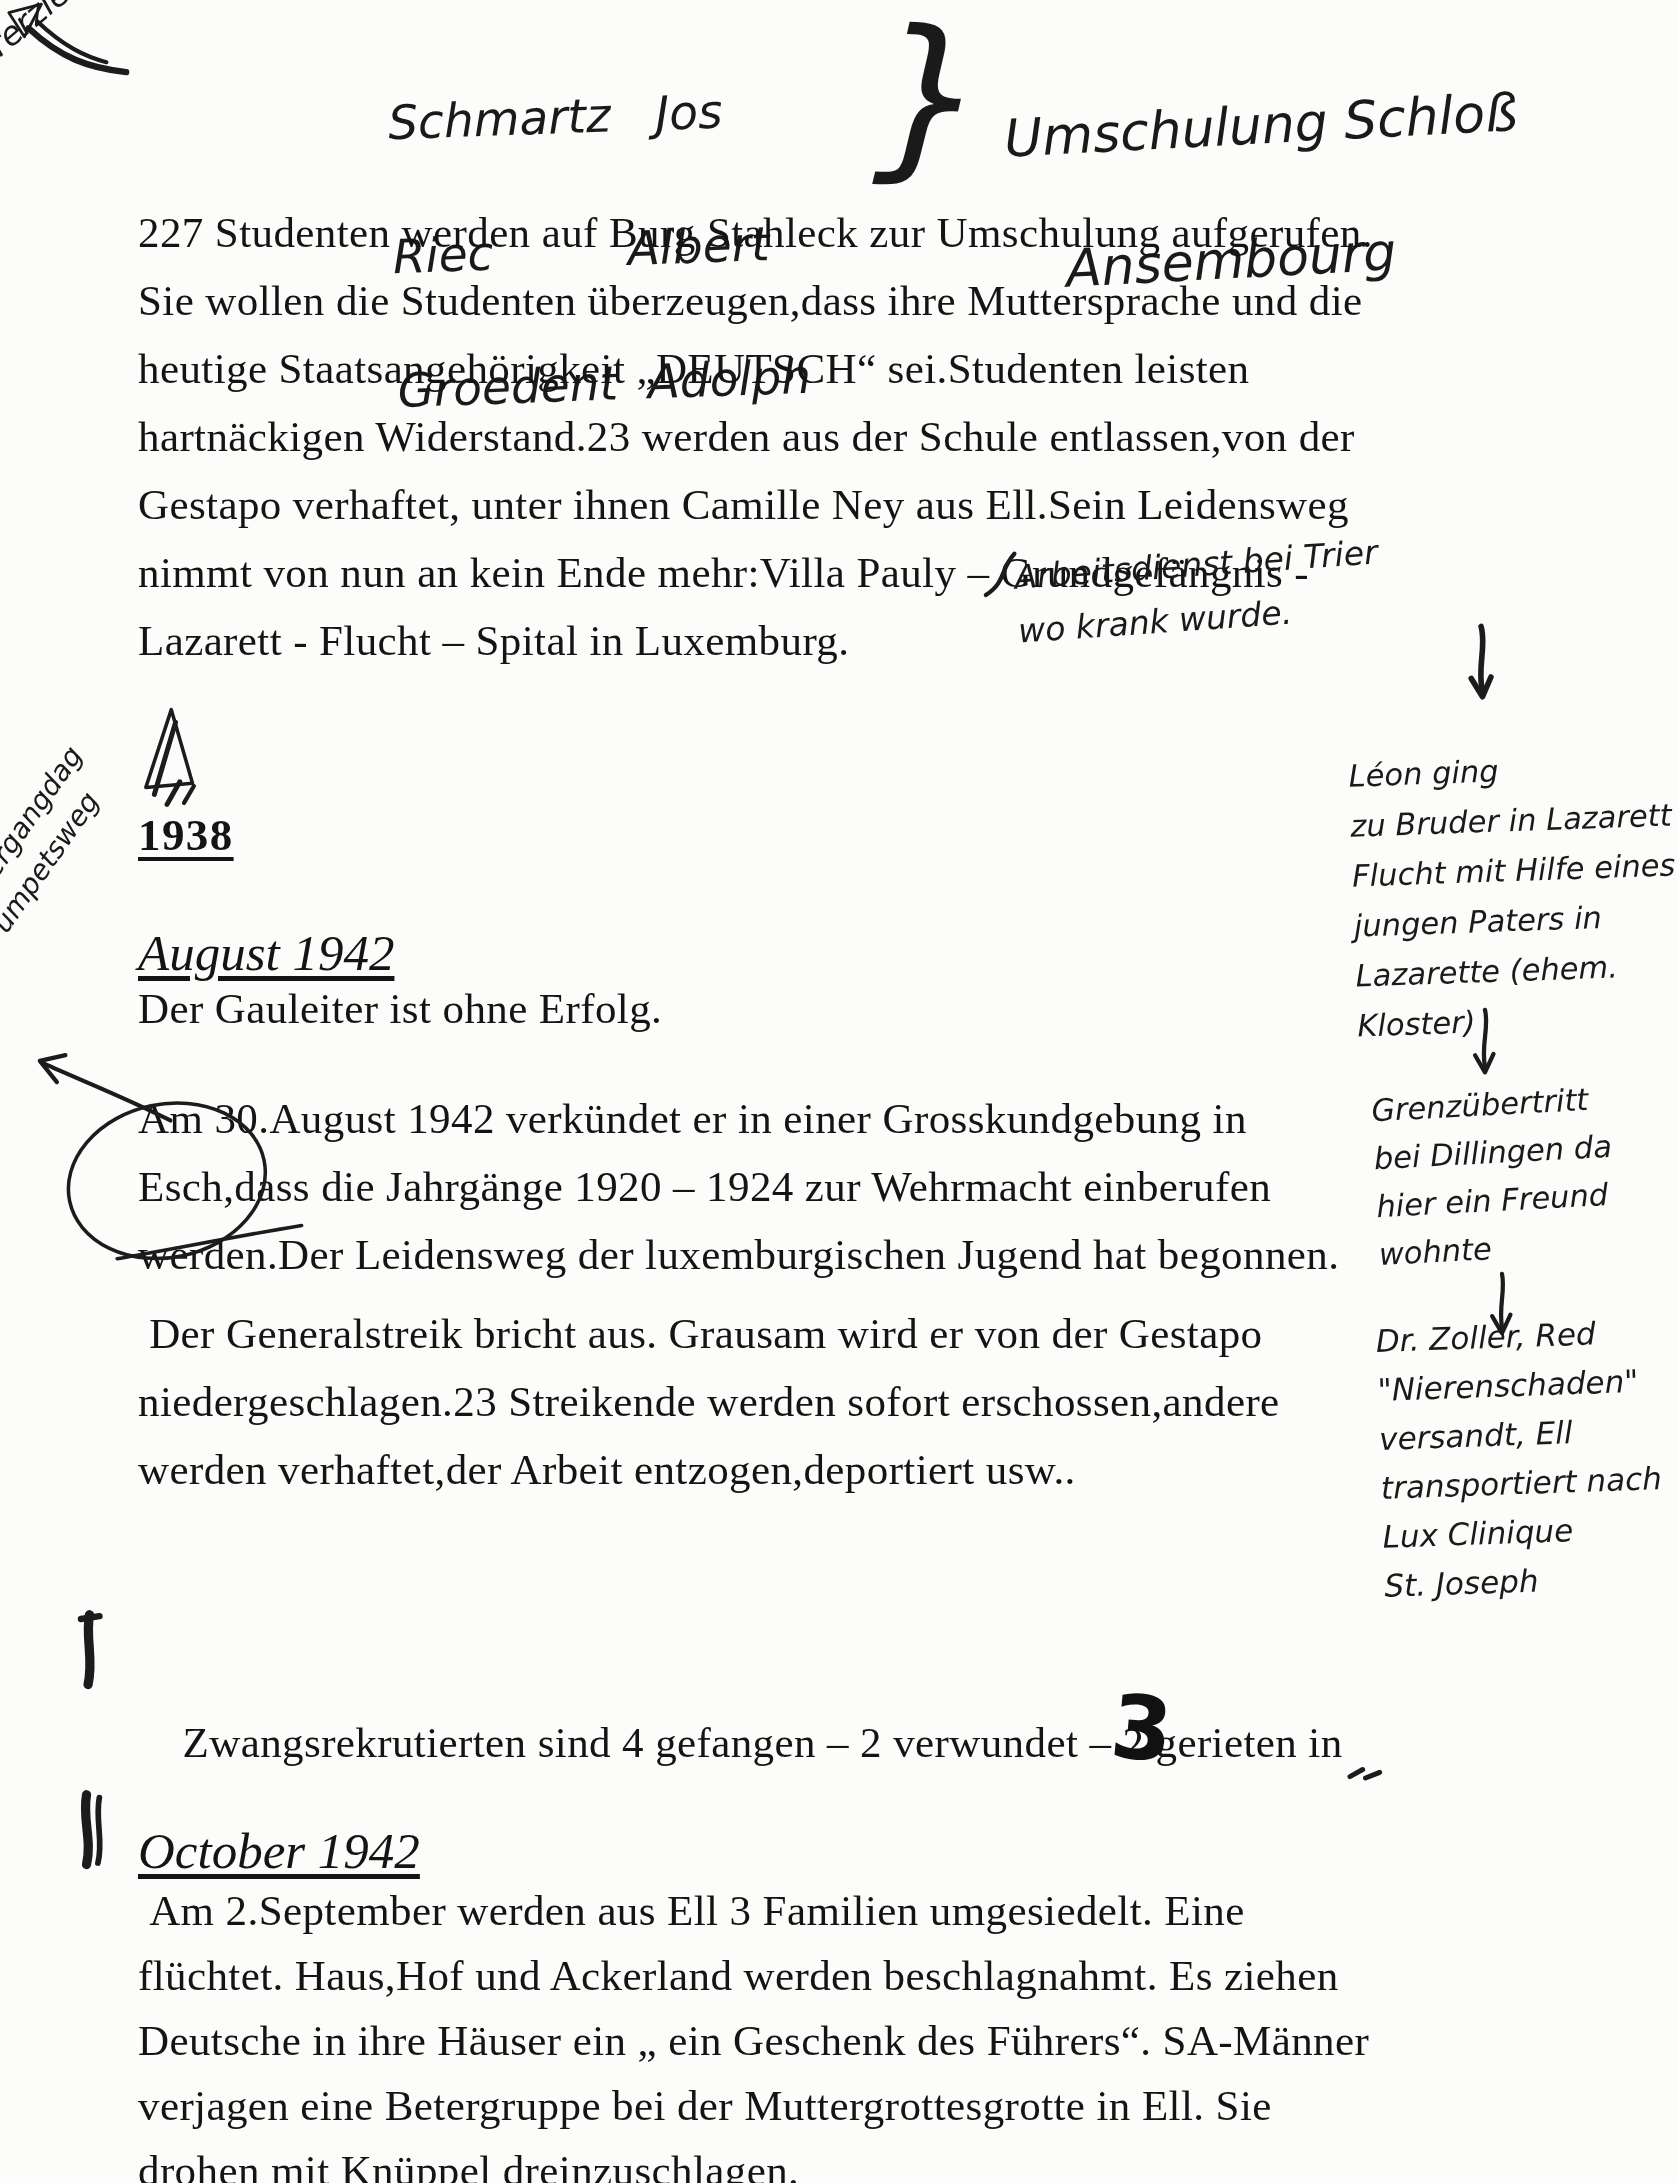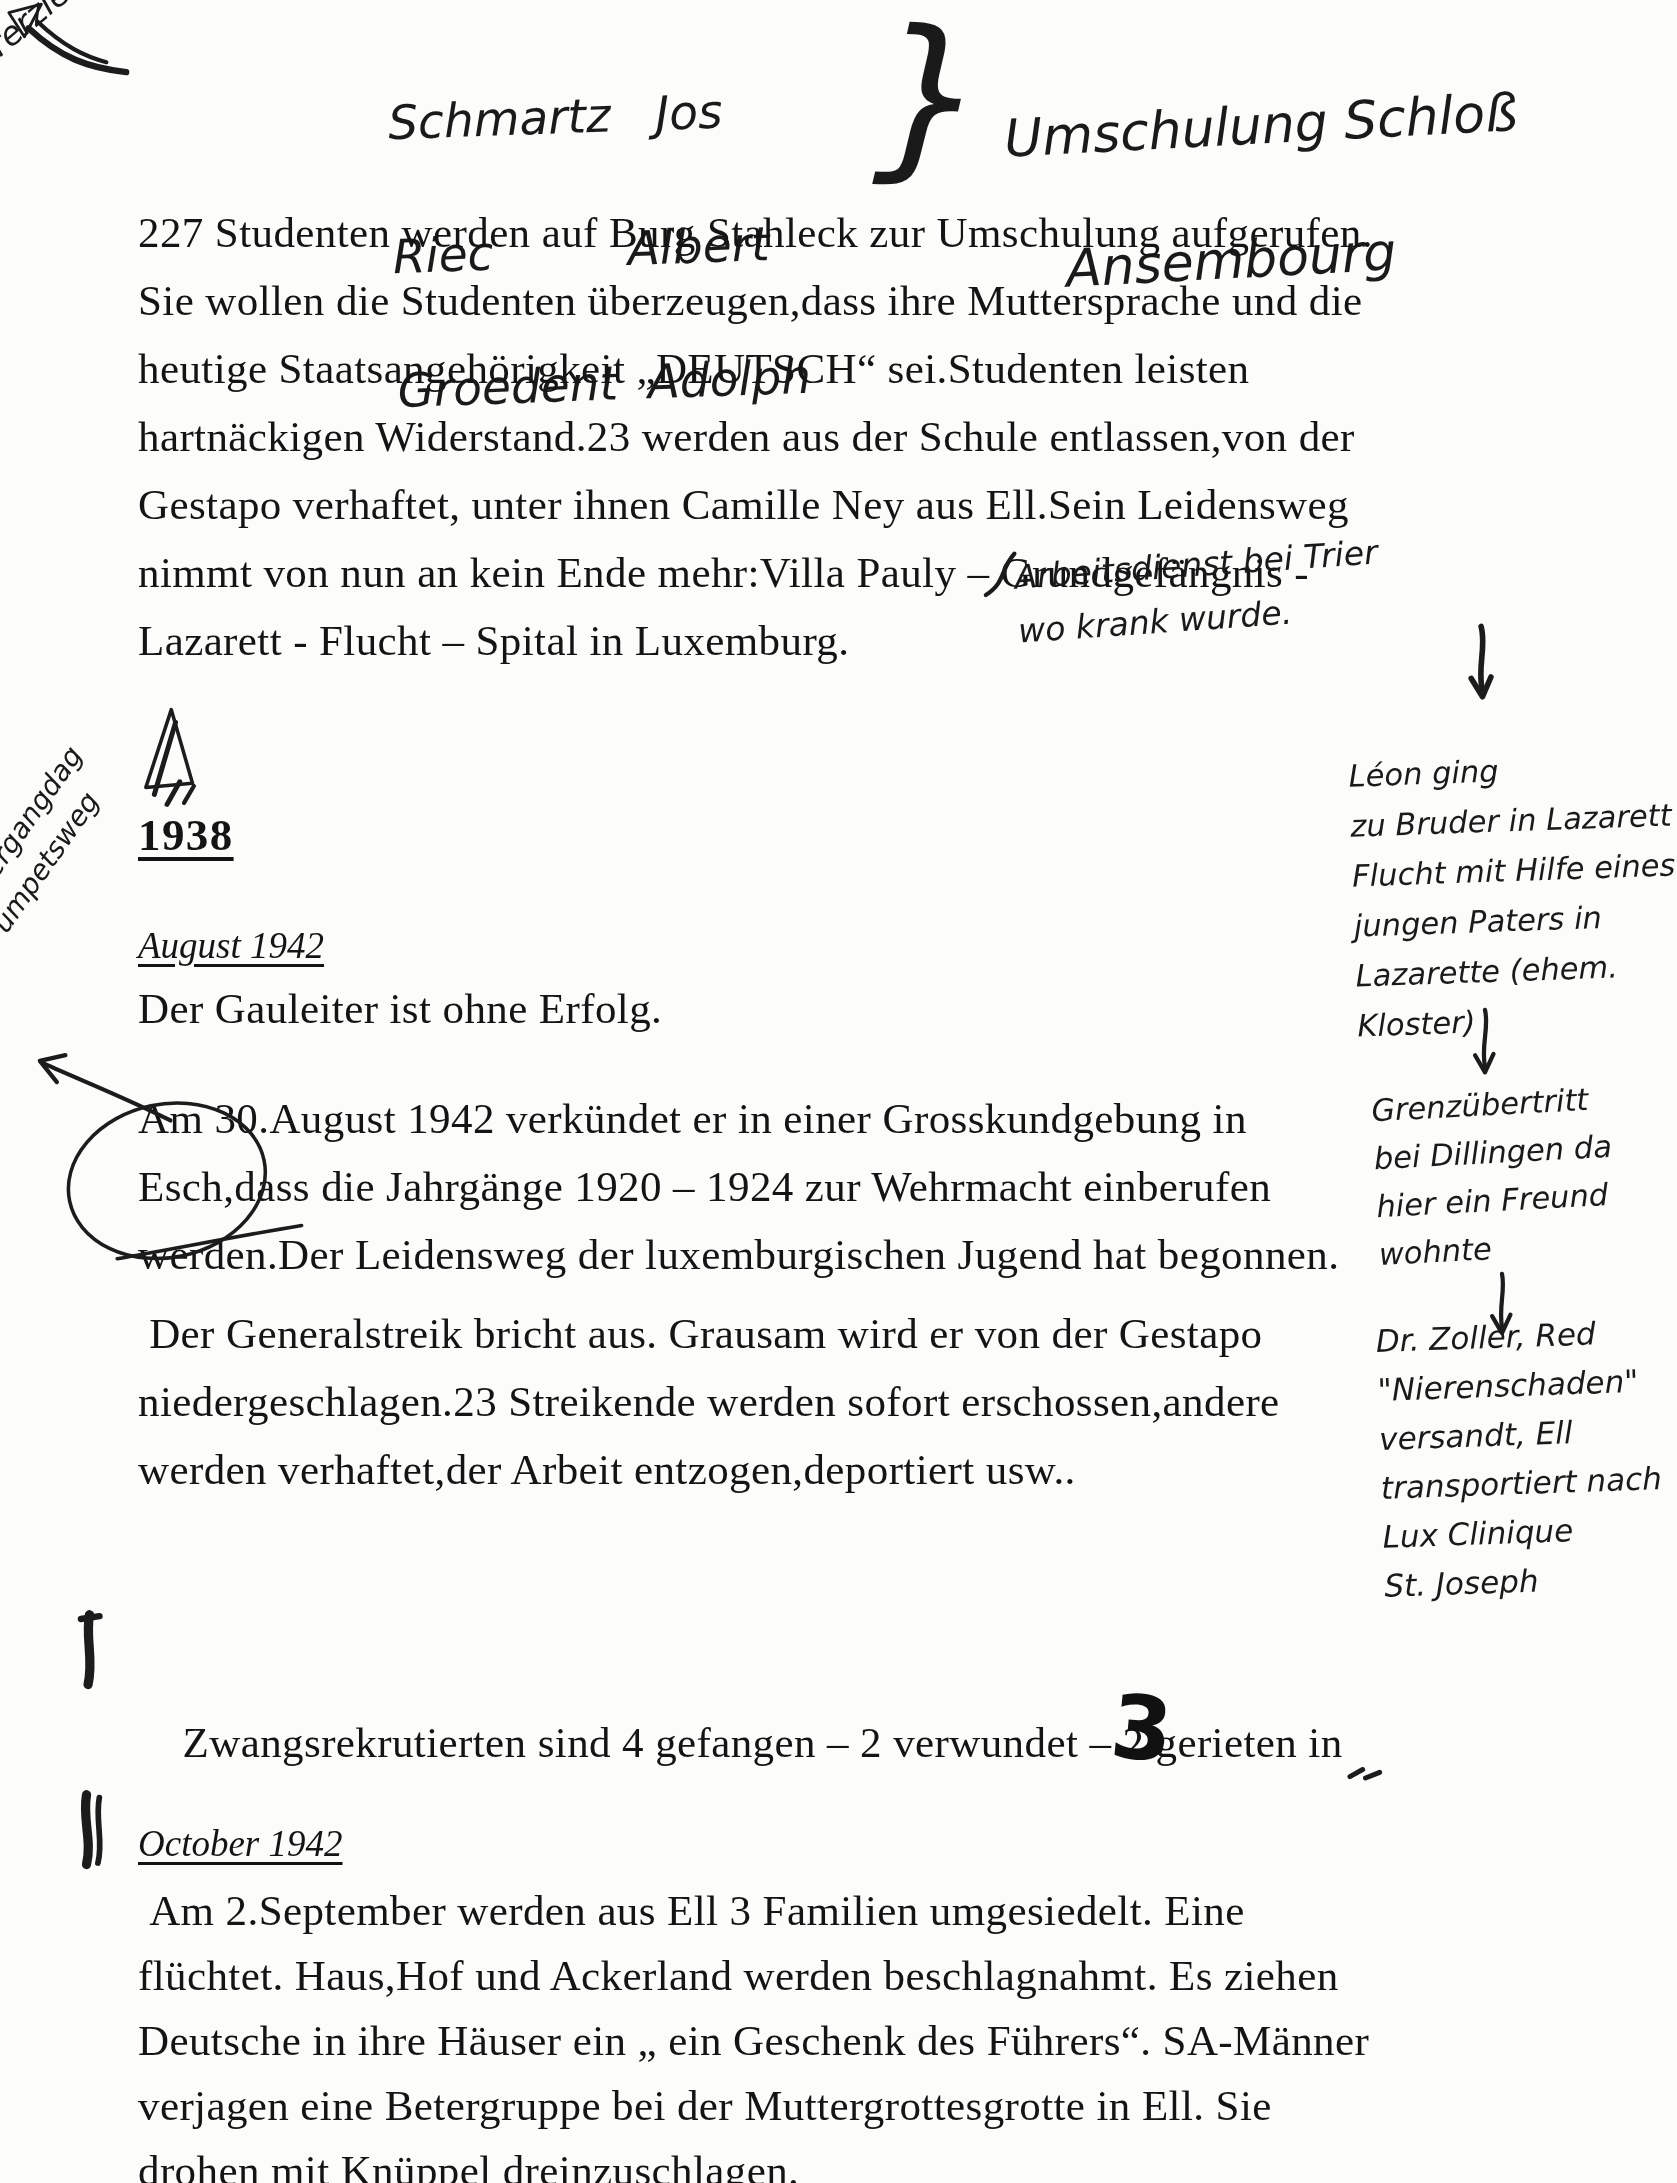--- a/index.html
+++ b/index.html
@@ -23,21 +23,21 @@
   }
   .year-heading{
     position:absolute;left:138px;
     font-size:45px;font-weight:bold;
     text-decoration:underline;
     text-underline-offset:7px;
     letter-spacing:1.4px;
   }
   .sub-heading{
     position:absolute;left:138px;
-    font-size:37px;font-style:italic;
+    font-size:51px;font-style:italic;
     text-decoration:underline;
     text-underline-offset:6.4px;
   }
   .hand{
     position:absolute;
     font-family:"DejaVu Sans", sans-serif;
     font-style:italic;
     color:#1a1a1a;
     white-space:pre-wrap;
   }

